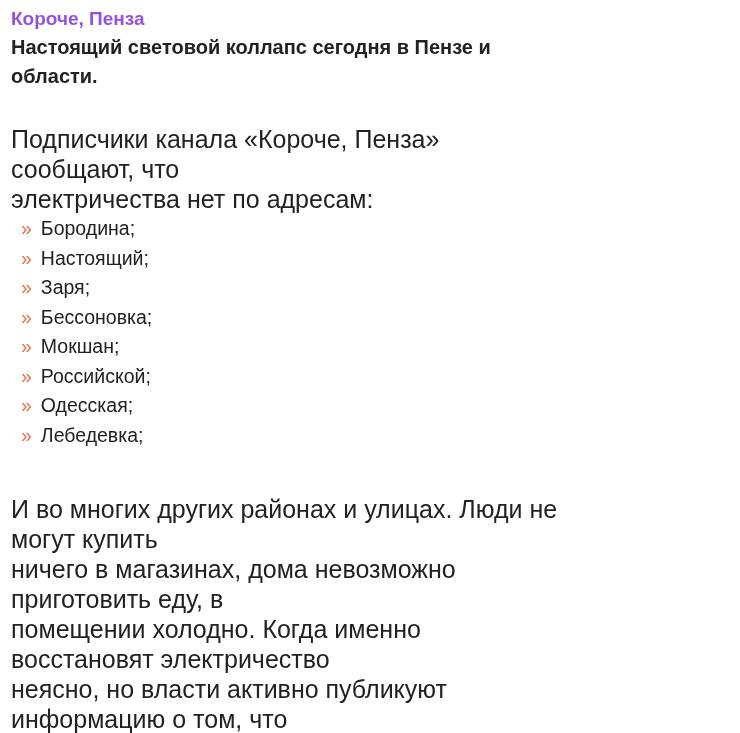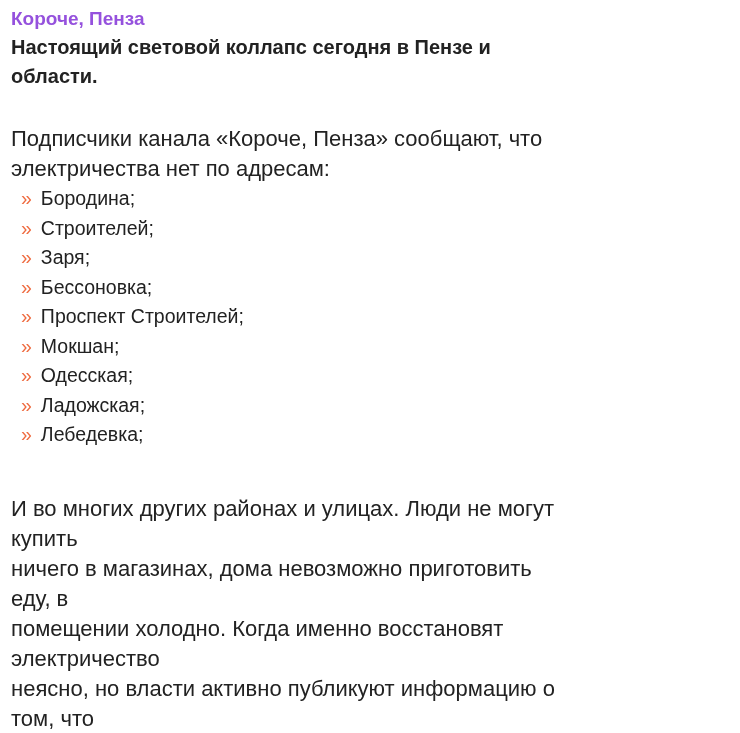--- a/index.html
+++ b/index.html
@@ -35,21 +35,21 @@
     cursor: pointer;
   }
   .title {
     margin: 1px 0 4px 0;
     font-size: 20px;
     font-weight: 700;
     line-height: 29px;
   }
   .para {
     margin: 0;
-    font-size: 22px;
+    font-size: 25px;
     font-weight: 400;
     line-height: 30px;
     white-space: pre-line;
   }
   .para.intro { margin-top: 33px; }
   .para.outro { margin-top: 44px; }
   .address-list {
     padding-left: 10px;
   }
   .list-item {
@@ -72,39 +72,36 @@
 
   <p class="para intro">Подписчики канала «Короче, Пенза» сообщают, что
 электричества нет по адресам:</p>
 
   <div class="address-list">
 
   <div class="list-item">
       <span class="marker">»</span><span class="addr">Бородина;</span>
     </div>
       <div class="list-item">
-      <span class="marker">»</span><span class="addr">Строителей;</span>
+      <span class="marker">»</span><span class="addr">Настоящий;</span>
     </div>
       <div class="list-item">
       <span class="marker">»</span><span class="addr">Заря;</span>
     </div>
       <div class="list-item">
       <span class="marker">»</span><span class="addr">Бессоновка;</span>
     </div>
       <div class="list-item">
-      <span class="marker">»</span><span class="addr">Проспект Строителей;</span>
-    </div>
-      <div class="list-item">
       <span class="marker">»</span><span class="addr">Мокшан;</span>
     </div>
       <div class="list-item">
-      <span class="marker">»</span><span class="addr">Одесская;</span>
+      <span class="marker">»</span><span class="addr">Российской;</span>
     </div>
       <div class="list-item">
-      <span class="marker">»</span><span class="addr">Ладожская;</span>
+      <span class="marker">»</span><span class="addr">Одесская;</span>
     </div>
       <div class="list-item">
       <span class="marker">»</span><span class="addr">Лебедевка;</span>
     </div>
     </div>
 
   <p class="para outro">И во многих других районах и улицах. Люди не могут купить
 ничего в магазинах, дома невозможно приготовить еду, в
 помещении холодно. Когда именно восстановят электричество
 неясно, но власти активно публикуют информацию о том, что

